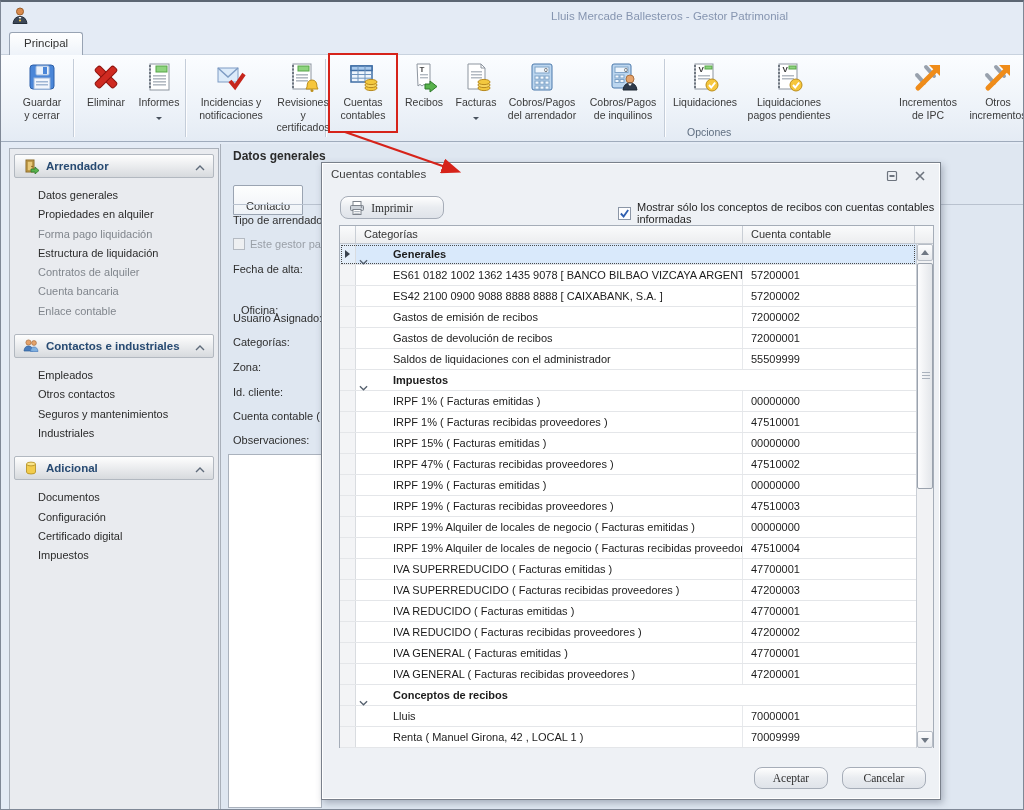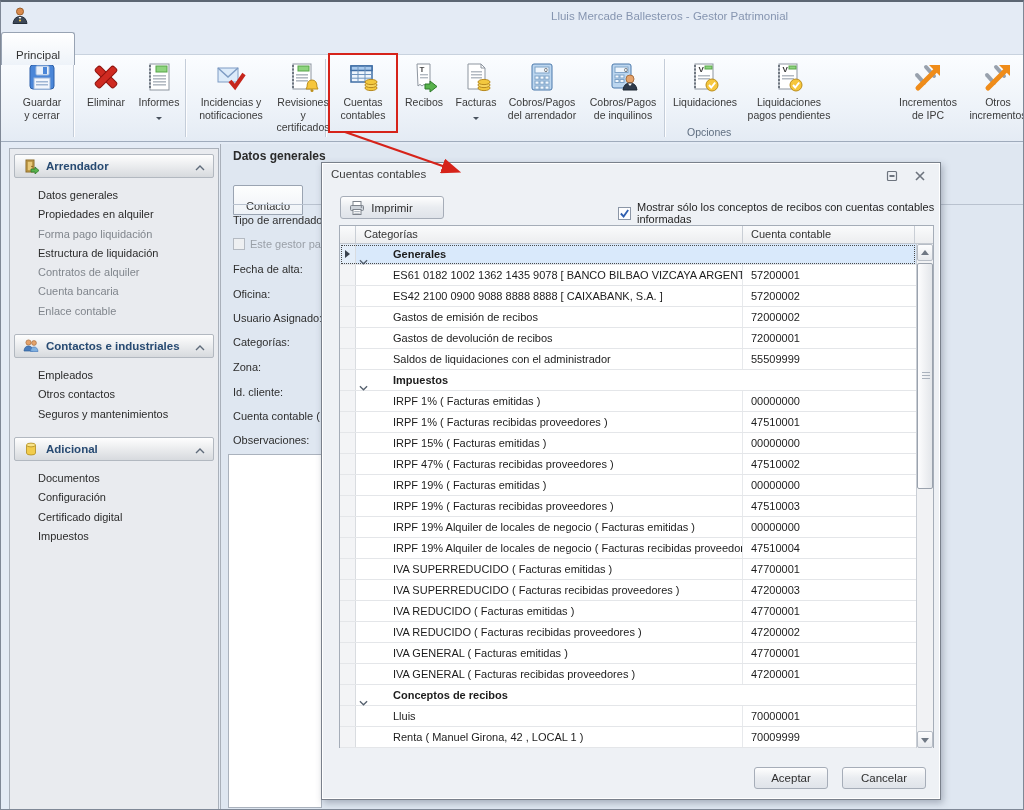--- a/index.html
+++ b/index.html
@@ -3,21 +3,21 @@
 <meta charset="utf-8">
 <style>
 *{box-sizing:border-box;margin:0;padding:0}
 body{background:#fff;font-family:"Liberation Sans",sans-serif}
 .screen{position:relative;width:1024px;height:810px;background:#e4ebf5;overflow:hidden;
   border:1px solid #7f8896;border-top:2px solid #5c6673}
 
 .app-icon{position:absolute;left:9px;top:4px;width:20px;height:20px}
 .win-title{position:absolute;left:550px;top:8px;font-size:11.5px;color:#8695b0}
 
-.tab{position:absolute;left:0;top:30px;height:23px;padding:16px 14px;background:linear-gradient(#fff,#eef3f9);
+.tab{position:absolute;left:8px;top:30px;height:23px;padding:4px 14px;background:linear-gradient(#fff,#eef3f9);
   border:1px solid #98a3b3;border-bottom:none;border-radius:3px 3px 0 0;font-size:11.5px;color:#333;z-index:2}
 
 .ribbon{position:absolute;left:0;top:52px;width:1024px;height:88px;
   background:linear-gradient(#fbfdff,#eef3f9 60%,#e4ebf4);border-top:1px solid #c8d2de;border-bottom:1px solid #9fabbc}
 .rb-btn{position:absolute;top:3px;height:74px;text-align:center;padding-top:3px;cursor:default}
 .rb-ic{display:block;height:34px}
 .rb-ic svg{width:32px;height:32px}
 .rb-lbl{display:block;font-size:10.5px;line-height:12.5px;color:#3a3a3a;white-space:pre-line;margin-top:1px}
 .caret{display:inline-block;width:0;height:0;border:3.5px solid transparent;border-top-color:#49525e;margin-top:3px}
 .rb-sep{position:absolute;top:4px;height:78px;width:1px;background:#c4cdd9;box-shadow:1px 0 0 #fdfdfe}
@@ -47,22 +47,22 @@
 
 .annot-box{position:absolute;left:327px;top:51px;width:70px;height:80px;border:2px solid #d6231a;z-index:40;pointer-events:none}
 .annot-arrow{position:absolute;left:336px;top:124px;z-index:40;pointer-events:none}
 
 .dialog{position:absolute;left:320px;top:160px;width:620px;height:638px;background:#eef1f5;border:1px solid #79808b;
   box-shadow:inset 0 0 0 1px #fff,2px 3px 7px rgba(60,70,90,.35);z-index:30}
 .dlg-title{position:absolute;left:9px;top:5px;font-size:11.5px;color:#3c3c3c}
 .dlg-btn{position:absolute;top:5px;width:14px;height:14px;cursor:pointer}
 .dlg-btn.restore{right:40px}
 .dlg-btn.close{right:12px}
-.btn{position:absolute;background:linear-gradient(#fefefe,#e9ecf0 50%,#dfe3e9);border:1px solid #a6adb8;border-radius:3px;
-  font-size:11.5px;color:#2f2f2f;font-family:Liberation Sans, sans-serif;cursor:pointer}
+.btn{position:absolute;background:linear-gradient(#fefefe,#e9ecf0 50%,#dfe3e9);border:1px solid #a6adb8;border-radius:8px;
+  font-size:11.5px;color:#2f2f2f;font-family:Liberation Serif, serif;cursor:pointer}
 .btn.print{left:18px;top:33px;width:104px;height:23px;text-align:center}
 .print .pic{position:absolute;left:8px;top:3px}
 .btn.ok{left:432px;top:604px;width:74px;height:22px}
 .btn.cancel{left:520px;top:604px;width:84px;height:22px}
 .chk{position:absolute;left:296px;top:38px;display:flex;align-items:center;cursor:pointer}
 .cbox{width:13px;height:13px;border:1px solid #8b96a6;background:#fdfdfe;display:inline-flex;align-items:center;justify-content:center;margin-right:6px}
 .chk-lbl{font-size:11px;color:#1f1f1f}
 
 .grid{position:absolute;left:17px;top:62px;width:595px;height:523px;background:#fff;border:1px solid #a5adb8}
 .g-head{display:flex;height:18px;background:linear-gradient(#fafbfc,#ecedef);border-bottom:1px solid #c3c8cf}
@@ -319,20 +319,21 @@
           </svg></span>
         <span class="sb-htitle">Contactos e industriales</span>
         <span class="sb-chev"><svg viewBox="0 0 10 6" width="10" height="6">
             <path d="M1 5 L5 1 L9 5" fill="none" stroke="#5f6b7a" stroke-width="1.4"></path>
           </svg></span>
       </div>
       <div class="sb-items">
         <div class="sb-item">Empleados</div>
         <div class="sb-item">Otros contactos</div>
         <div class="sb-item">Seguros y mantenimientos</div>
+        <div class="sb-item">Industriales</div>
       </div>
       <div class="sb-hdr">
         <span class="sb-hic"><svg viewBox="0 0 16 16">
             <path d="M3.5 4 v8 q0 2 4.5 2 q4.5 0 4.5 -2 v-8" fill="#f2cc4c" stroke="#b08c1e" stroke-width="0.8"></path>
             <ellipse cx="8" cy="4" rx="4.5" ry="1.9" fill="#f9e48a" stroke="#b08c1e" stroke-width="0.8"></ellipse>
           </svg></span>
         <span class="sb-htitle">Adicional</span>
         <span class="sb-chev"><svg viewBox="0 0 10 6" width="10" height="6">
             <path d="M1 5 L5 1 L9 5" fill="none" stroke="#5f6b7a" stroke-width="1.4"></path>
           </svg></span>
@@ -346,21 +347,21 @@
     </div>
 
   <div class="content">
     <div class="content-title">Datos generales</div>
     <div class="contact-tab">Contacto</div>
     <div class="tabline"></div>
     <div id="form-fields">
         <div class="fld" style="top: 70px;">Tipo de arrendador</div>
         <div class="fld muted" style="top: 94px;"><span class="dis-box"></span>Este gestor pat</div>
         <div class="fld" style="top: 119px; text-align: right;">Fecha de alta:</div>
-        <div class="fld" style="top: 144px;">Oficina:</div>
+        <div class="fld" style="top: 160px; margin-left: 8px;">Oficina:</div>
         <div class="fld" style="top: 168px;">Usuario Asignado:</div>
         <div class="fld" style="top: 192px;">Categorías:</div>
         <div class="fld" style="top: 217px;">Zona:</div>
         <div class="fld" style="top: 242px;">Id. cliente:</div>
         <div class="fld" style="top: 266px;">Cuenta contable (</div>
         <div class="fld" style="top: 290px;">Observaciones:</div>
       </div>
     <div class="obs-box"></div>
   </div>
 

